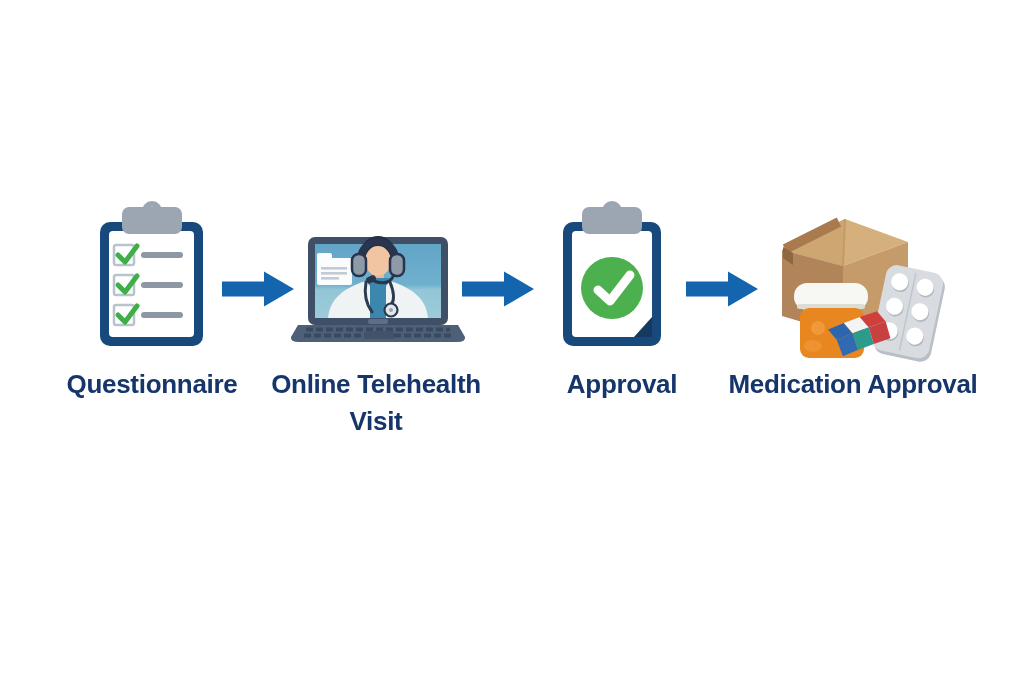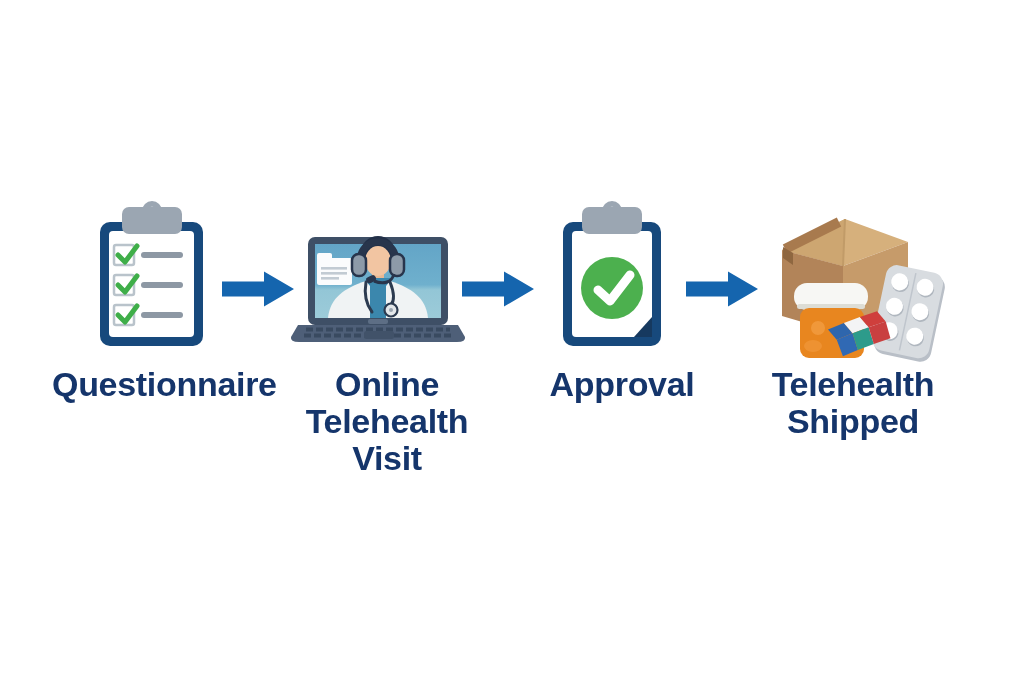--- a/index.html
+++ b/index.html
@@ -9,21 +9,21 @@
     background:#ffffff;
     overflow:hidden;
     font-family:"Liberation Sans", sans-serif;
   }
   .abs{position:absolute;}
   .step-label{
     position:absolute;
     top:366px;
     color:#15356b;
     font-weight:700;
-    font-size:34px;
+    font-size:26px;
     line-height:37px;
     text-align:center;
     letter-spacing:-0.3px;
   }
 </style>
 </head>
 <body>
 
 <div class="canvas">
 
@@ -169,17 +169,17 @@
       <polygon points="0,6 17,3.5 23,15.5 6,18" fill="#2e66ad"></polygon>
       <polygon points="17,3.5 34,1.5 40,13.5 23,15.5" fill="#f3f4f5"></polygon>
       <polygon points="34,1.5 52,0 58,12 40,13.5" fill="#cf3f3c"></polygon>
       <polygon points="6,18 23,15.5 24,33 8,35.5" fill="#3069b4"></polygon>
       <polygon points="23,15.5 40,13.5 41,31 24,33" fill="#2d9b8b"></polygon>
       <polygon points="40,13.5 58,12 58.5,29.5 41,31" fill="#c94040"></polygon>
     </g>
   </svg>
 
   <div class="step-label" style="left:52px;width:200px">Questionnaire</div>
-  <div class="step-label" style="left:272px;width:230px">Online Telehealth Visit</div>
+  <div class="step-label" style="left:261px;width:230px">Online Telehealth Visit</div>
   <div class="step-label" style="left:522px;width:200px">Approval</div>
-  <div class="step-label" style="left:728px;width:250px">Telehealth Shipped</div>
+  <div class="step-label" style="left:728px;width:250px">Medication Approval</div>
 
 </div>
 
 </body></html>

